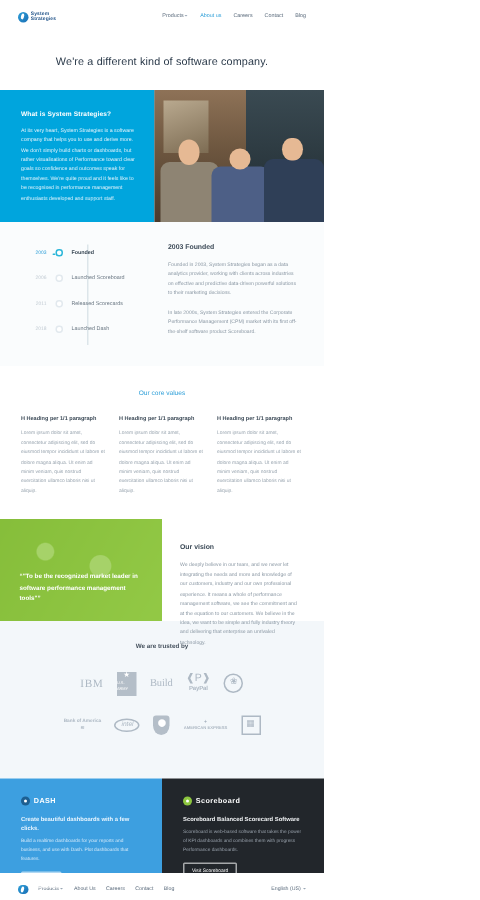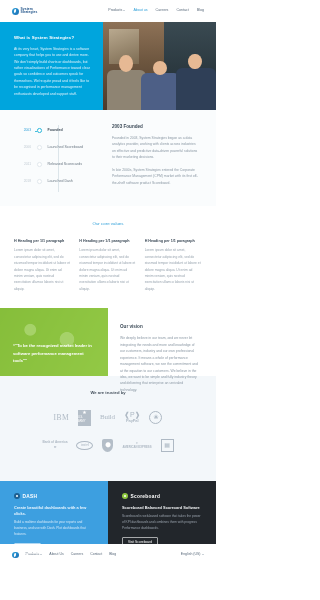--- a/index.html
+++ b/index.html
@@ -166,20 +166,21 @@
         <span>Products</span>
         <i class="caret"></i>
       </span>
       <span class="nav-item active">About us</span>
       <span class="nav-item">Careers</span>
       <span class="nav-item">Contact</span>
       <span class="nav-item">Blog</span>
     </div>
   </div>
 
+  <div class="hero-title">We're a different kind of software company.</div>
 
   <div class="intro">
     <div class="intro-blue">
       <h3>What is System Strategies?</h3>
       <p>At its very heart, System Strategies is a software company that helps you to use and derive more. We don't simply build charts or dashboards, but rather visualisations of Performance toward clear goals so confidence and outcomes speak for themselves. We're quite proud and it feels like to be recognised in performance management enthusiasts developed and support staff.</p>
     </div>
     <div class="intro-photo">
       <div class="ph-bg"></div>
       <div class="ph-win"></div>
       <div class="ph-door"></div>

